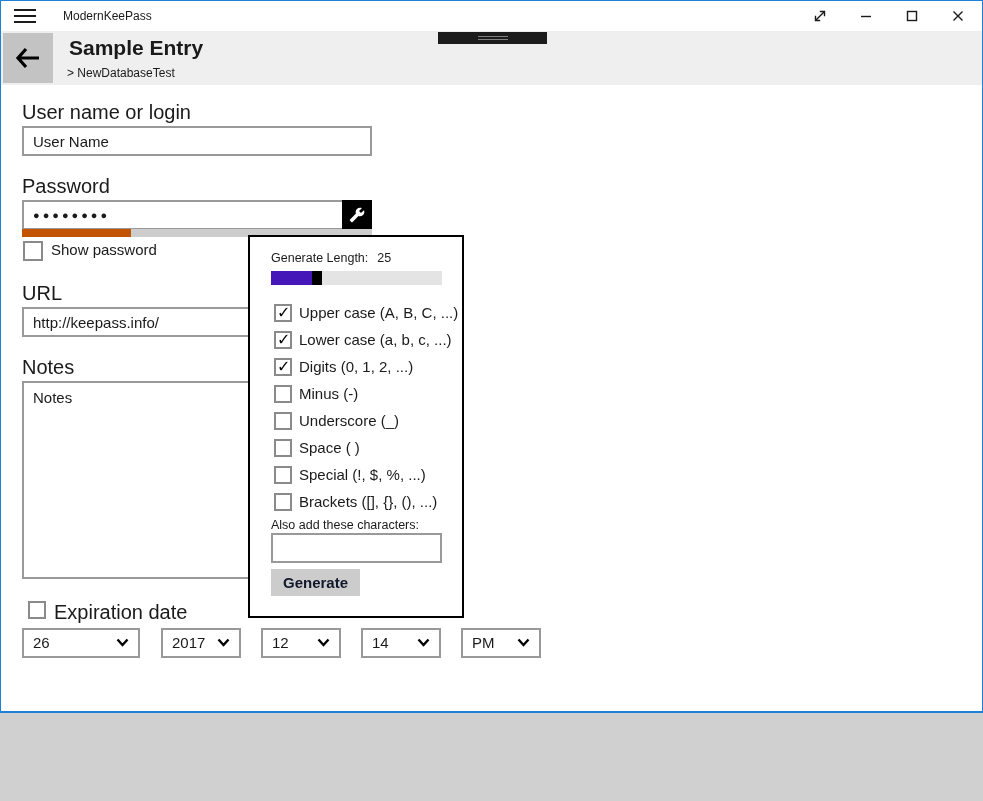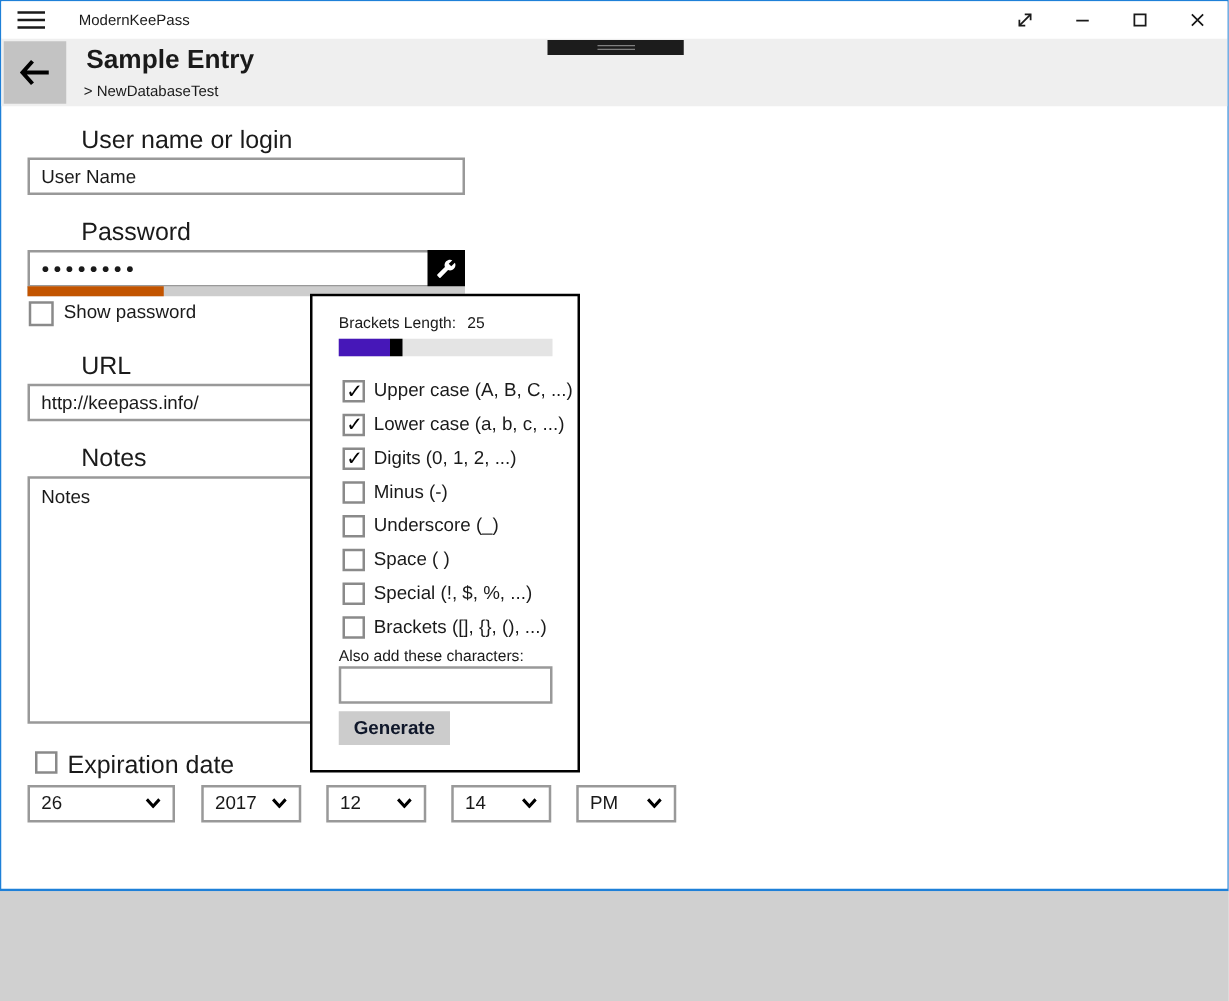--- a/index.html
+++ b/index.html
@@ -23,21 +23,21 @@
   .header { position:absolute; top:30px; left:0; right:0; height:54px; background:#efefef; }
   .back-btn { position:absolute; left:2px; top:2px; width:50px; height:50px; background:#c3c3c3;
     display:flex; align-items:center; justify-content:center; }
   .page-title { position:absolute; left:68px; top:5px; font-size:21px; font-weight:700; }
   .breadcrumb { position:absolute; left:66px; top:35px; font-size:12px; }
   .drag-handle { position:absolute; left:437px; top:1px; width:109px; height:12px; background:#1c1c1c;
     display:flex; flex-direction:column; align-items:center; justify-content:center; gap:2px; }
   .drag-handle i { display:block; width:30px; height:1px; background:#808080; }
 
   
-  .field-label { position:absolute; left:21px; font-size:20px;margin-left:43px; }
+  .field-label { position:absolute; left:21px; font-size:20px; }
   .txt { position:absolute; left:21px; width:350px; height:30px; border:2px solid #999;
     background:#fff; font-size:15px; padding:0 9px; font-family:inherit; color:#1a1a1a; outline:none; }
   .pwd-box { position:absolute; left:21px; top:199px; width:350px; height:30px; border:2px solid #999; background:#fff; }
   .pwd-dots { position:absolute; left:9px; top:0; height:26px; line-height:26px;
     font-size:11px; letter-spacing:3px; font-weight:700; }
   .pwd-tool { position:absolute; right:-2px; top:-2px; width:30px; height:30px; background:#000;
     display:flex; align-items:center; justify-content:center; border:none; cursor:pointer; }
   .strength { position:absolute; left:21px; top:228px; width:350px; height:8px; background:#cdcdcd; }
   .strength-fill { height:100%; background:#c25400; width:31%; }
 
@@ -199,21 +199,21 @@
       <div class="date-select">
         <span class="ds-text">PM</span>
         <svg width="13" height="9" viewBox="0 0 13 9">
           <path d="M1.5 1.5 L6.5 7 L11.5 1.5" stroke="#000" stroke-width="2.4" fill="none"></path>
         </svg>
       </div>
     </div>
 
   <div class="flyout">
     <div class="fly-len">
-      <span>Brackets Length:</span><span class="len-val">25</span>
+      <span>Generate Length:</span><span class="len-val">25</span>
     </div>
     <div class="slider">
       <div class="slider-fill" style="width: 24%; background: rgb(70, 23, 184);"></div>
       <div class="slider-thumb" style="left: 24%;"></div>
     </div>
     <div class="gen-options">
         <div class="gen-row">
           <span class="cb checked"></span>
           <span class="cb-label">Upper case (A, B, C, ...)</span>
         </div>

